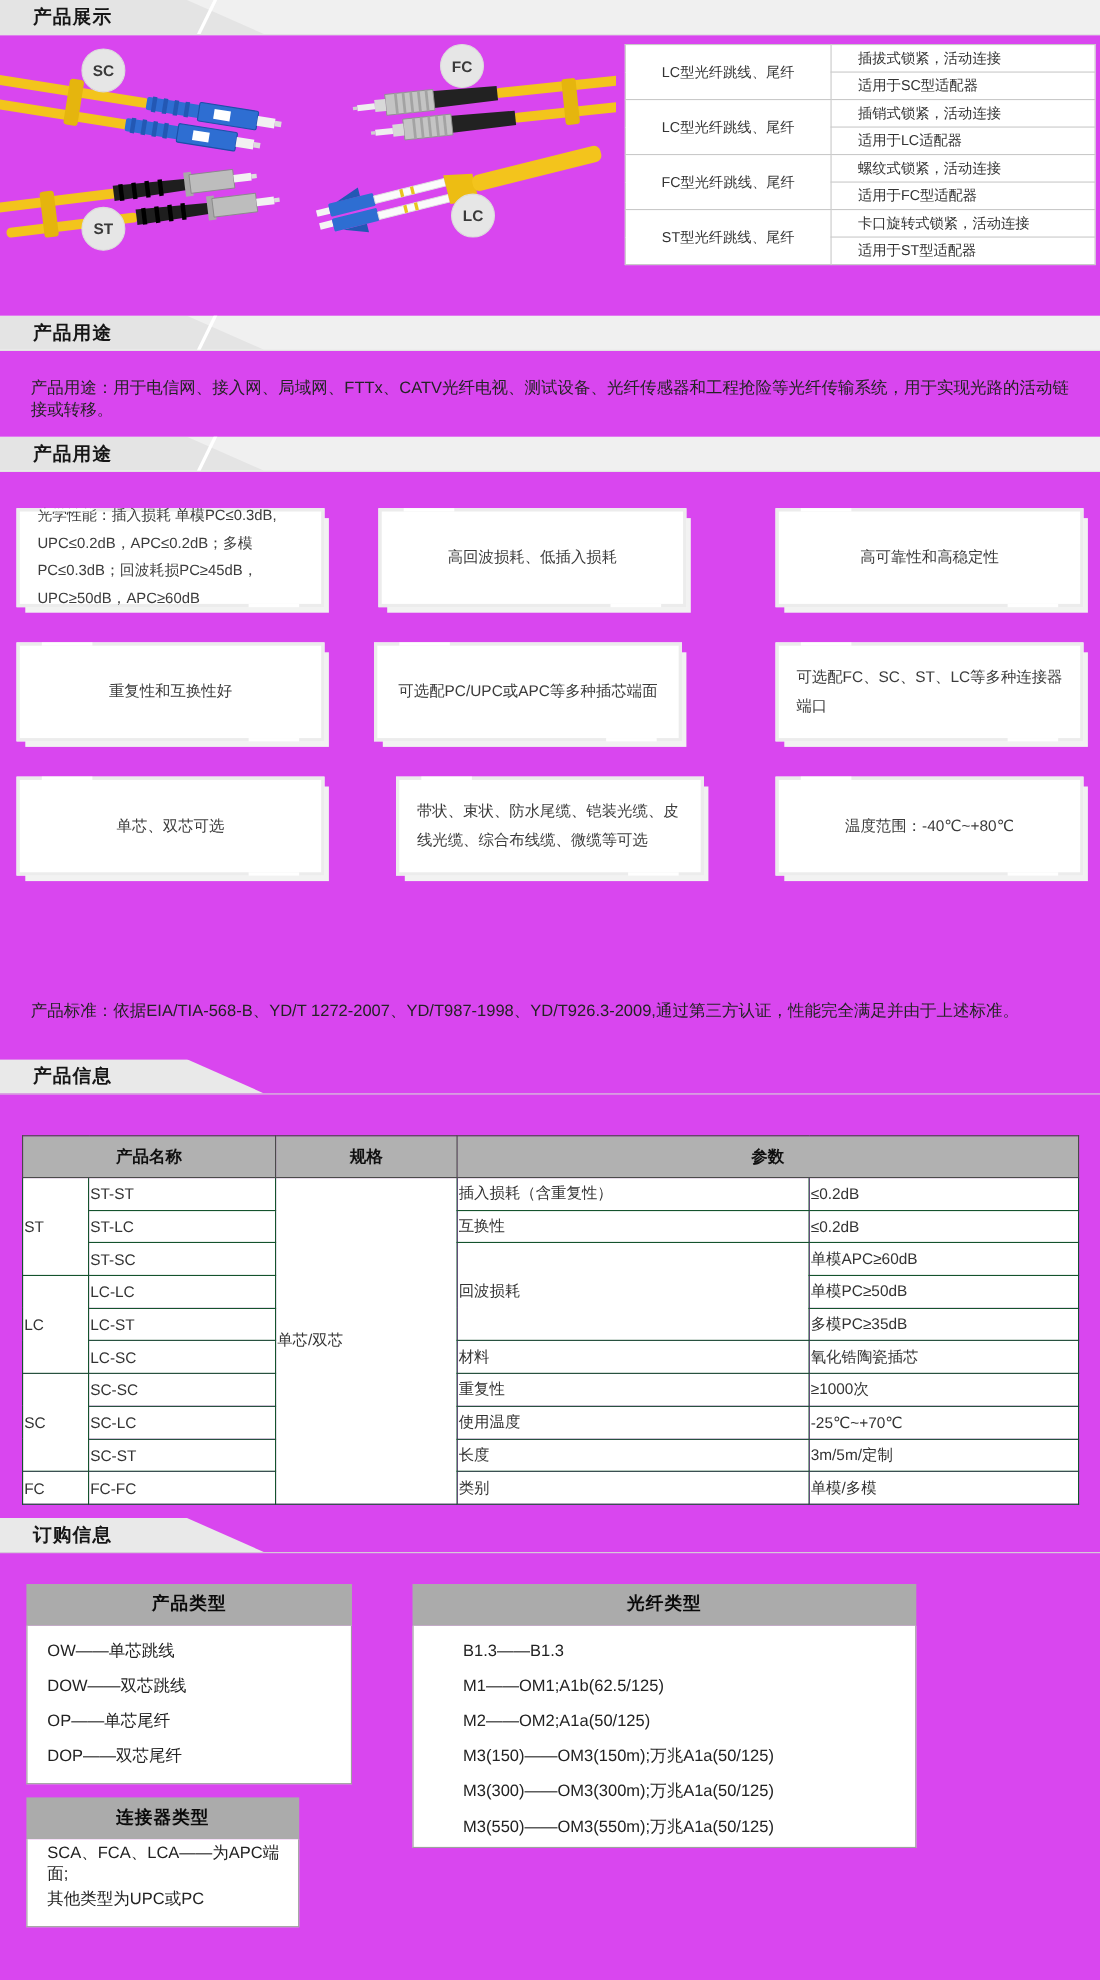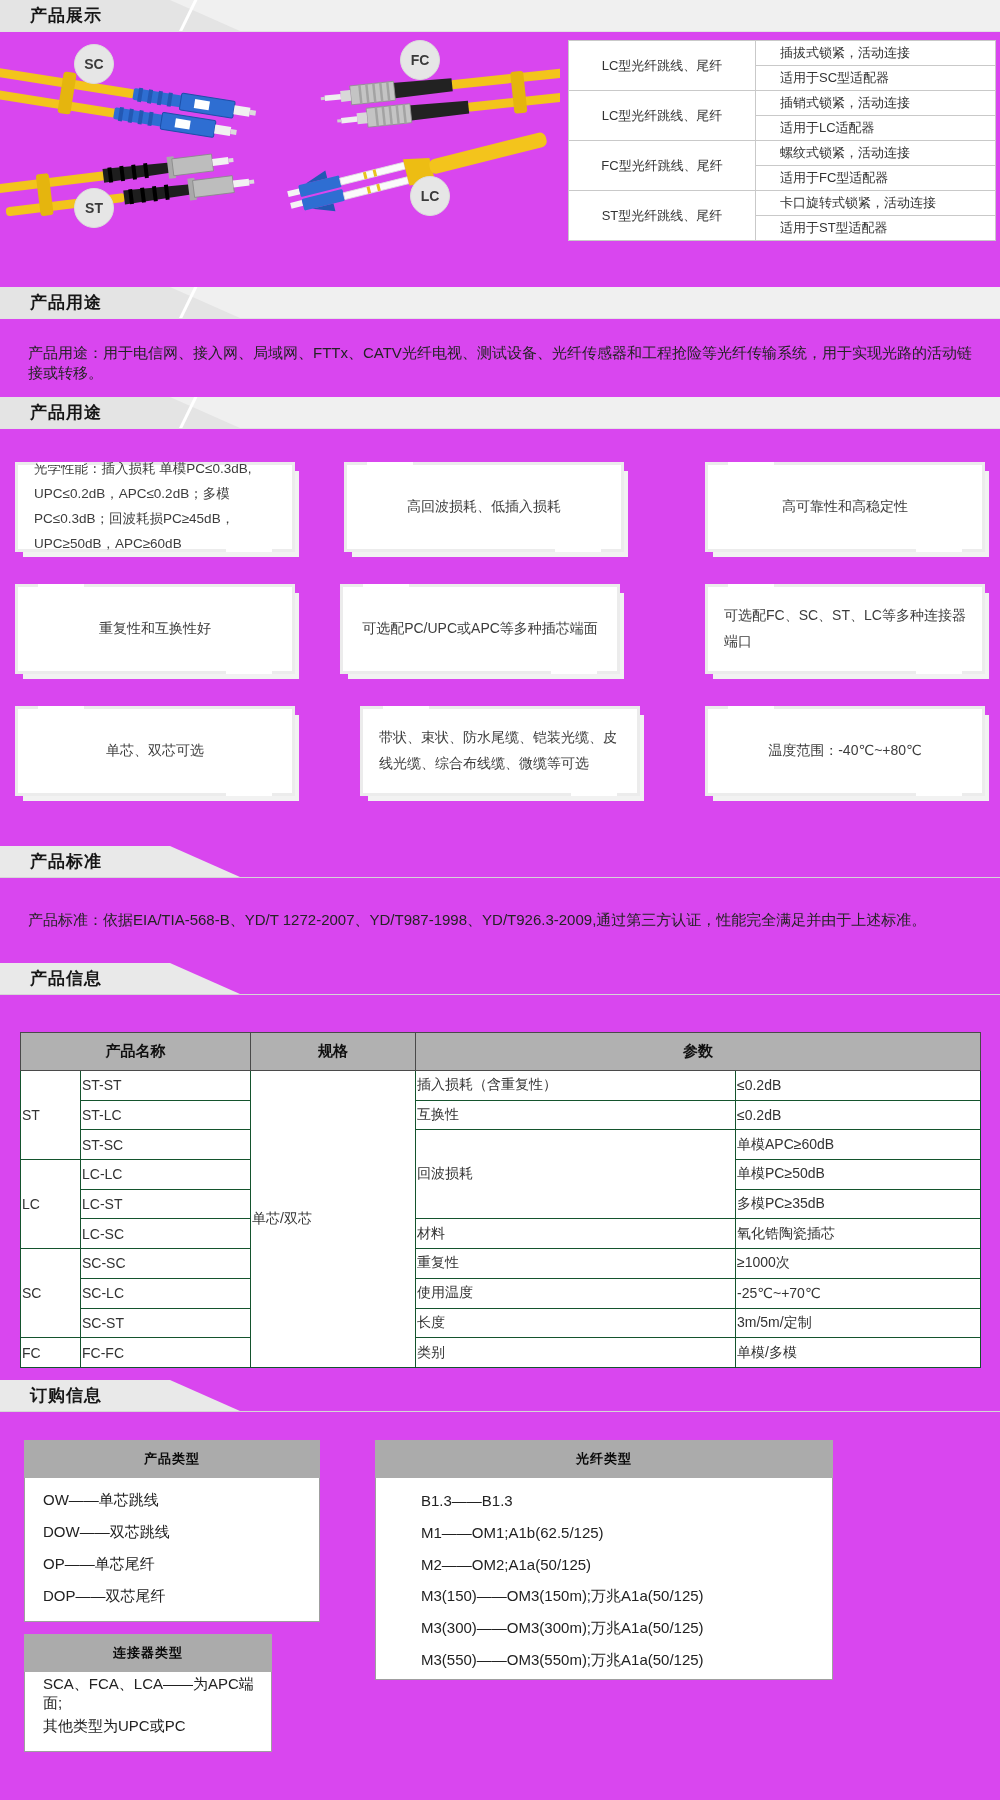--- a/index.html
+++ b/index.html
@@ -37,21 +37,21 @@
   .fbox::after{content:"";position:absolute;bottom:-3px;right:20px;width:46px;height:3px;background:#fff;}
 
   
   .info{position:absolute;left:20px;top:1032px;border-collapse:collapse;table-layout:fixed;width:960px;}
   .info th{background:#b1b1b1;border:1px solid #4a4a4a;height:35px;font-size:15px;font-weight:700;color:#101010;}
   .info td{border:1px solid #14532d;height:26.7px;font-size:14px;color:#333;text-align:left;background:#fff;
            overflow:hidden;white-space:nowrap;}
 
   
   .obox{position:absolute;box-sizing:border-box;}
-  .obox-h{height:38px;background:#ababab;text-align:center;line-height:38px;font-weight:700;font-size:13px;color:#0a0a0a;letter-spacing:1px;}
+  .obox-h{height:38px;background:#ababab;text-align:center;line-height:38px;font-weight:700;font-size:16px;color:#0a0a0a;letter-spacing:1px;}
   .obox-b{background:#fff;border:1px solid #9f9f9f;border-top:none;box-sizing:border-box;padding-top:6px;}
   .oitem{height:32px;display:flex;align-items:center;font-size:15px;color:#222;padding-left:18px;}
   .oitem.wide{padding-left:45px;}
 
   svg .st0{fill:#f3c41c;} 
 </style>
 </head>
 <body>
 
 <div id="page">
@@ -234,24 +234,20 @@
   <div class="fbox" style="left:15px;top:462px;font-size:13.5px;">光学性能：插入损耗 单模PC≤0.3dB, UPC≤0.2dB，APC≤0.2dB；多模PC≤0.3dB；回波耗损PC≥45dB，UPC≥50dB，APC≥60dB</div>
   <div class="fbox" style="left:344px;top:462px;">高回波损耗、低插入损耗</div>
   <div class="fbox" style="left:705px;top:462px;">高可靠性和高稳定性</div>
   <div class="fbox" style="left:15px;top:584px;">重复性和互换性好</div>
   <div class="fbox" style="left:340px;top:584px;">可选配PC/UPC或APC等多种插芯端面</div>
   <div class="fbox" style="left:705px;top:584px;">可选配FC、SC、ST、LC等多种连接器端口</div>
   <div class="fbox" style="left:15px;top:706px;">单芯、双芯可选</div>
   <div class="fbox" style="left:360px;top:706px;">带状、束状、防水尾缆、铠装光缆、皮线光缆、综合布线缆、微缆等可选</div>
   <div class="fbox" style="left:705px;top:706px;">温度范围：-40℃~+80℃</div>
 
-  <div class="sec line" style="top:846px;">
-    <div class="trap"></div>
-    <span class="t">产品标准</span>
-  </div>
   <div class="para" style="top:910px;">产品标准：依据EIA/TIA-568-B、YD/T 1272-2007、YD/T987-1998、YD/T926.3-2009,通过第三方认证，性能完全满足并由于上述标准。</div>
 
   <div class="sec line" style="top:963px;">
     <div class="trap"></div>
     <span class="t">产品信息</span>
   </div>
 
   <table class="info">
     <colgroup>
         <col style="width:60px">

